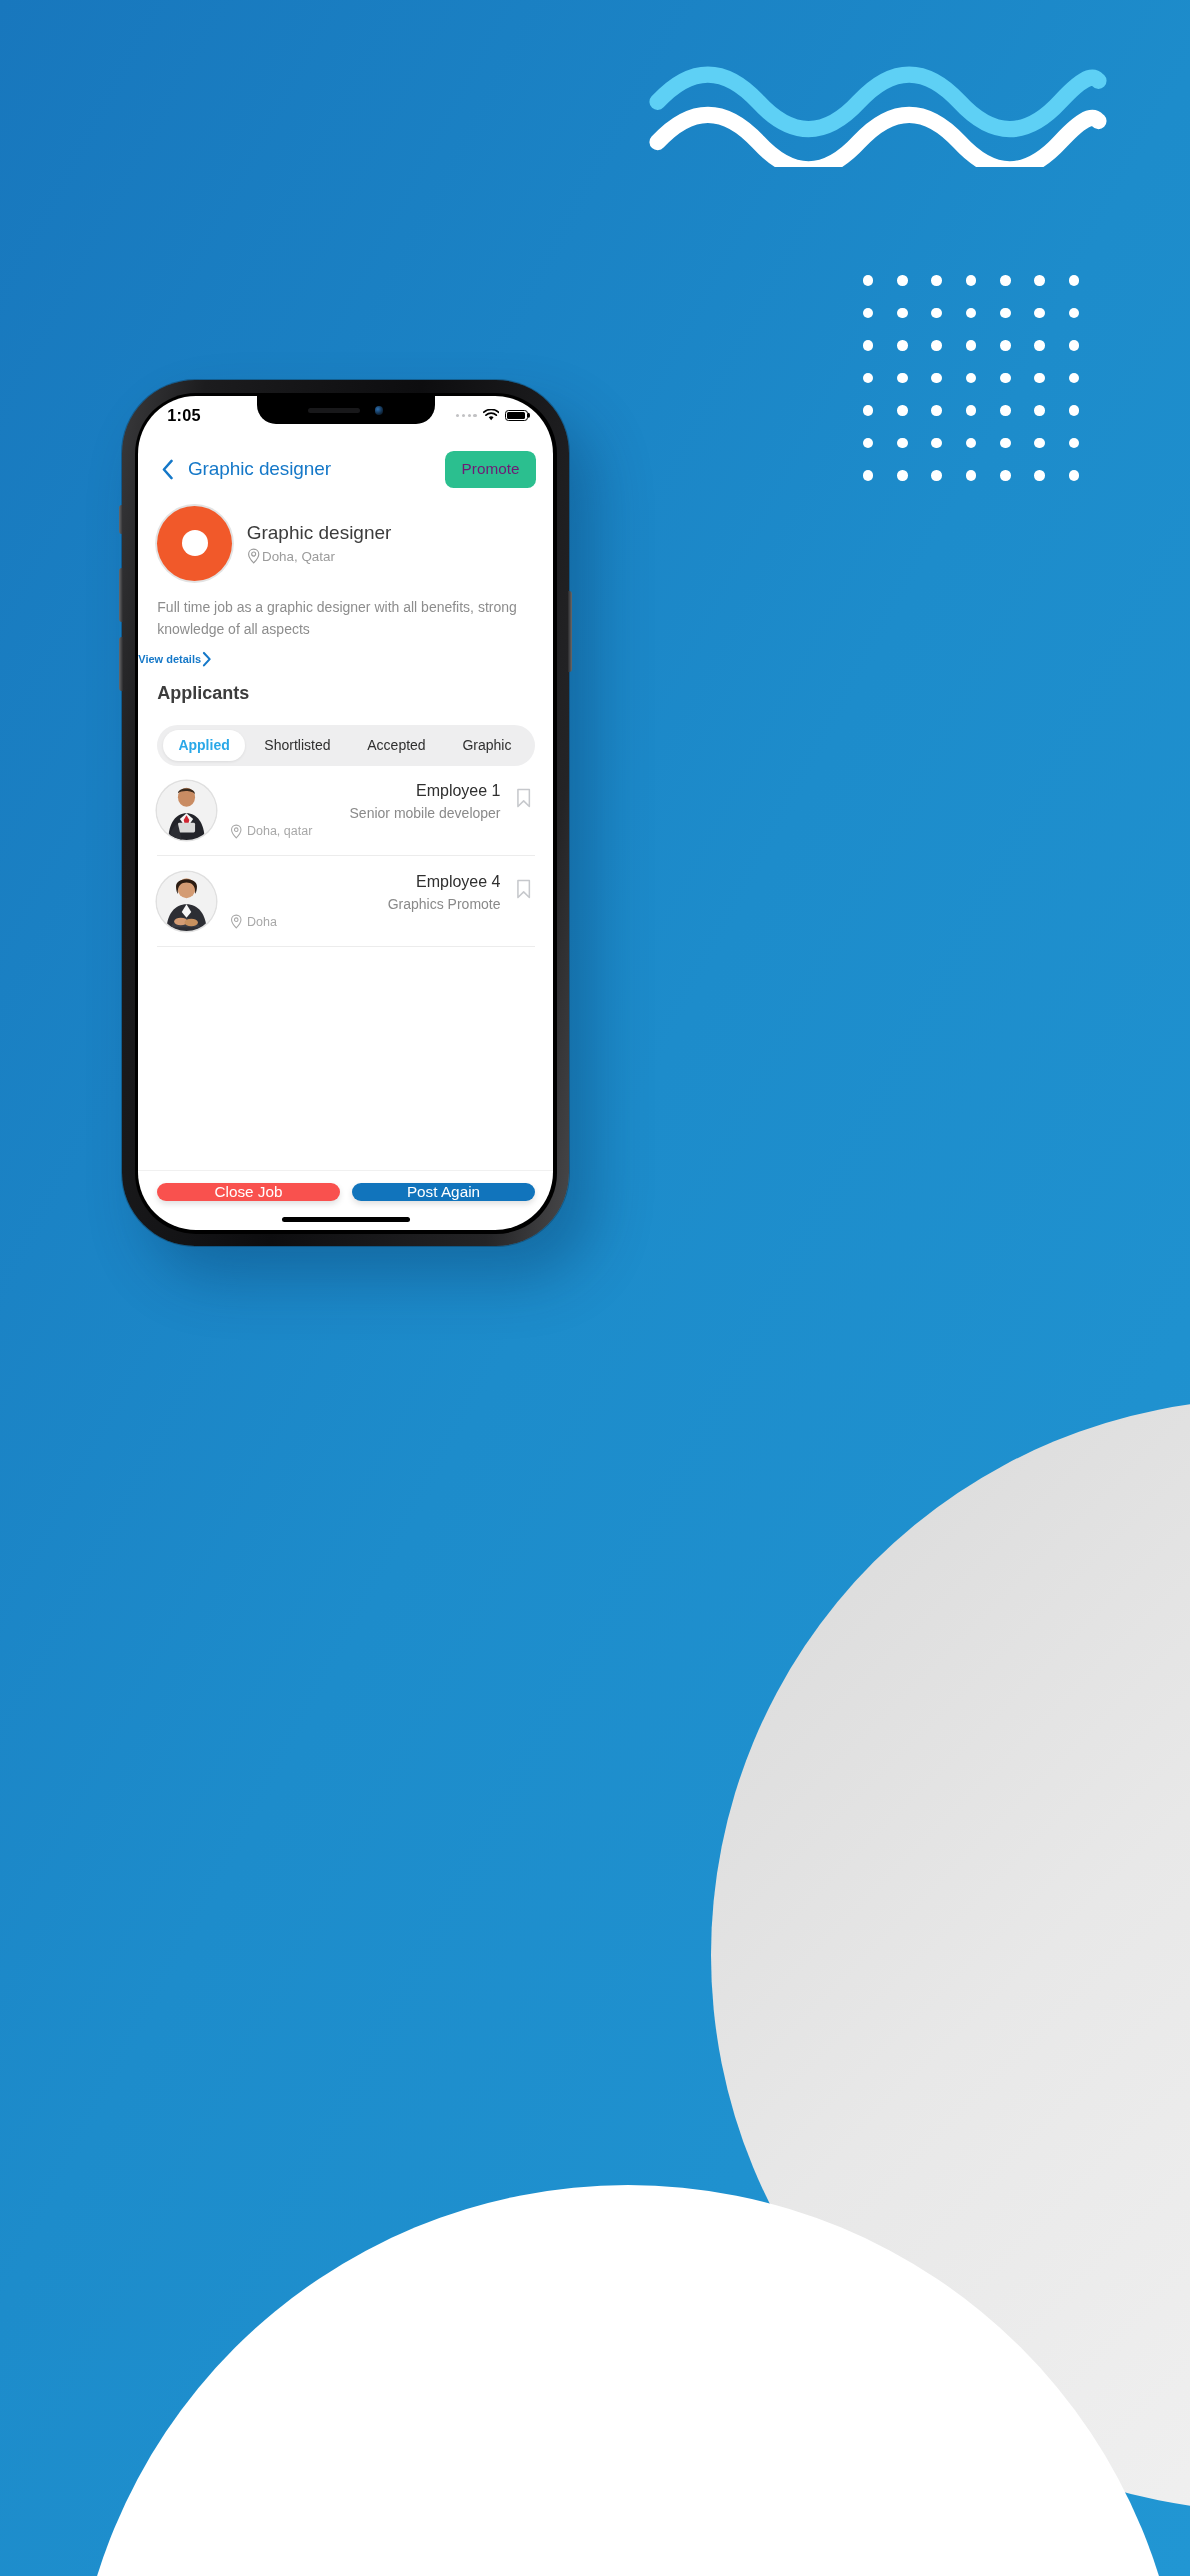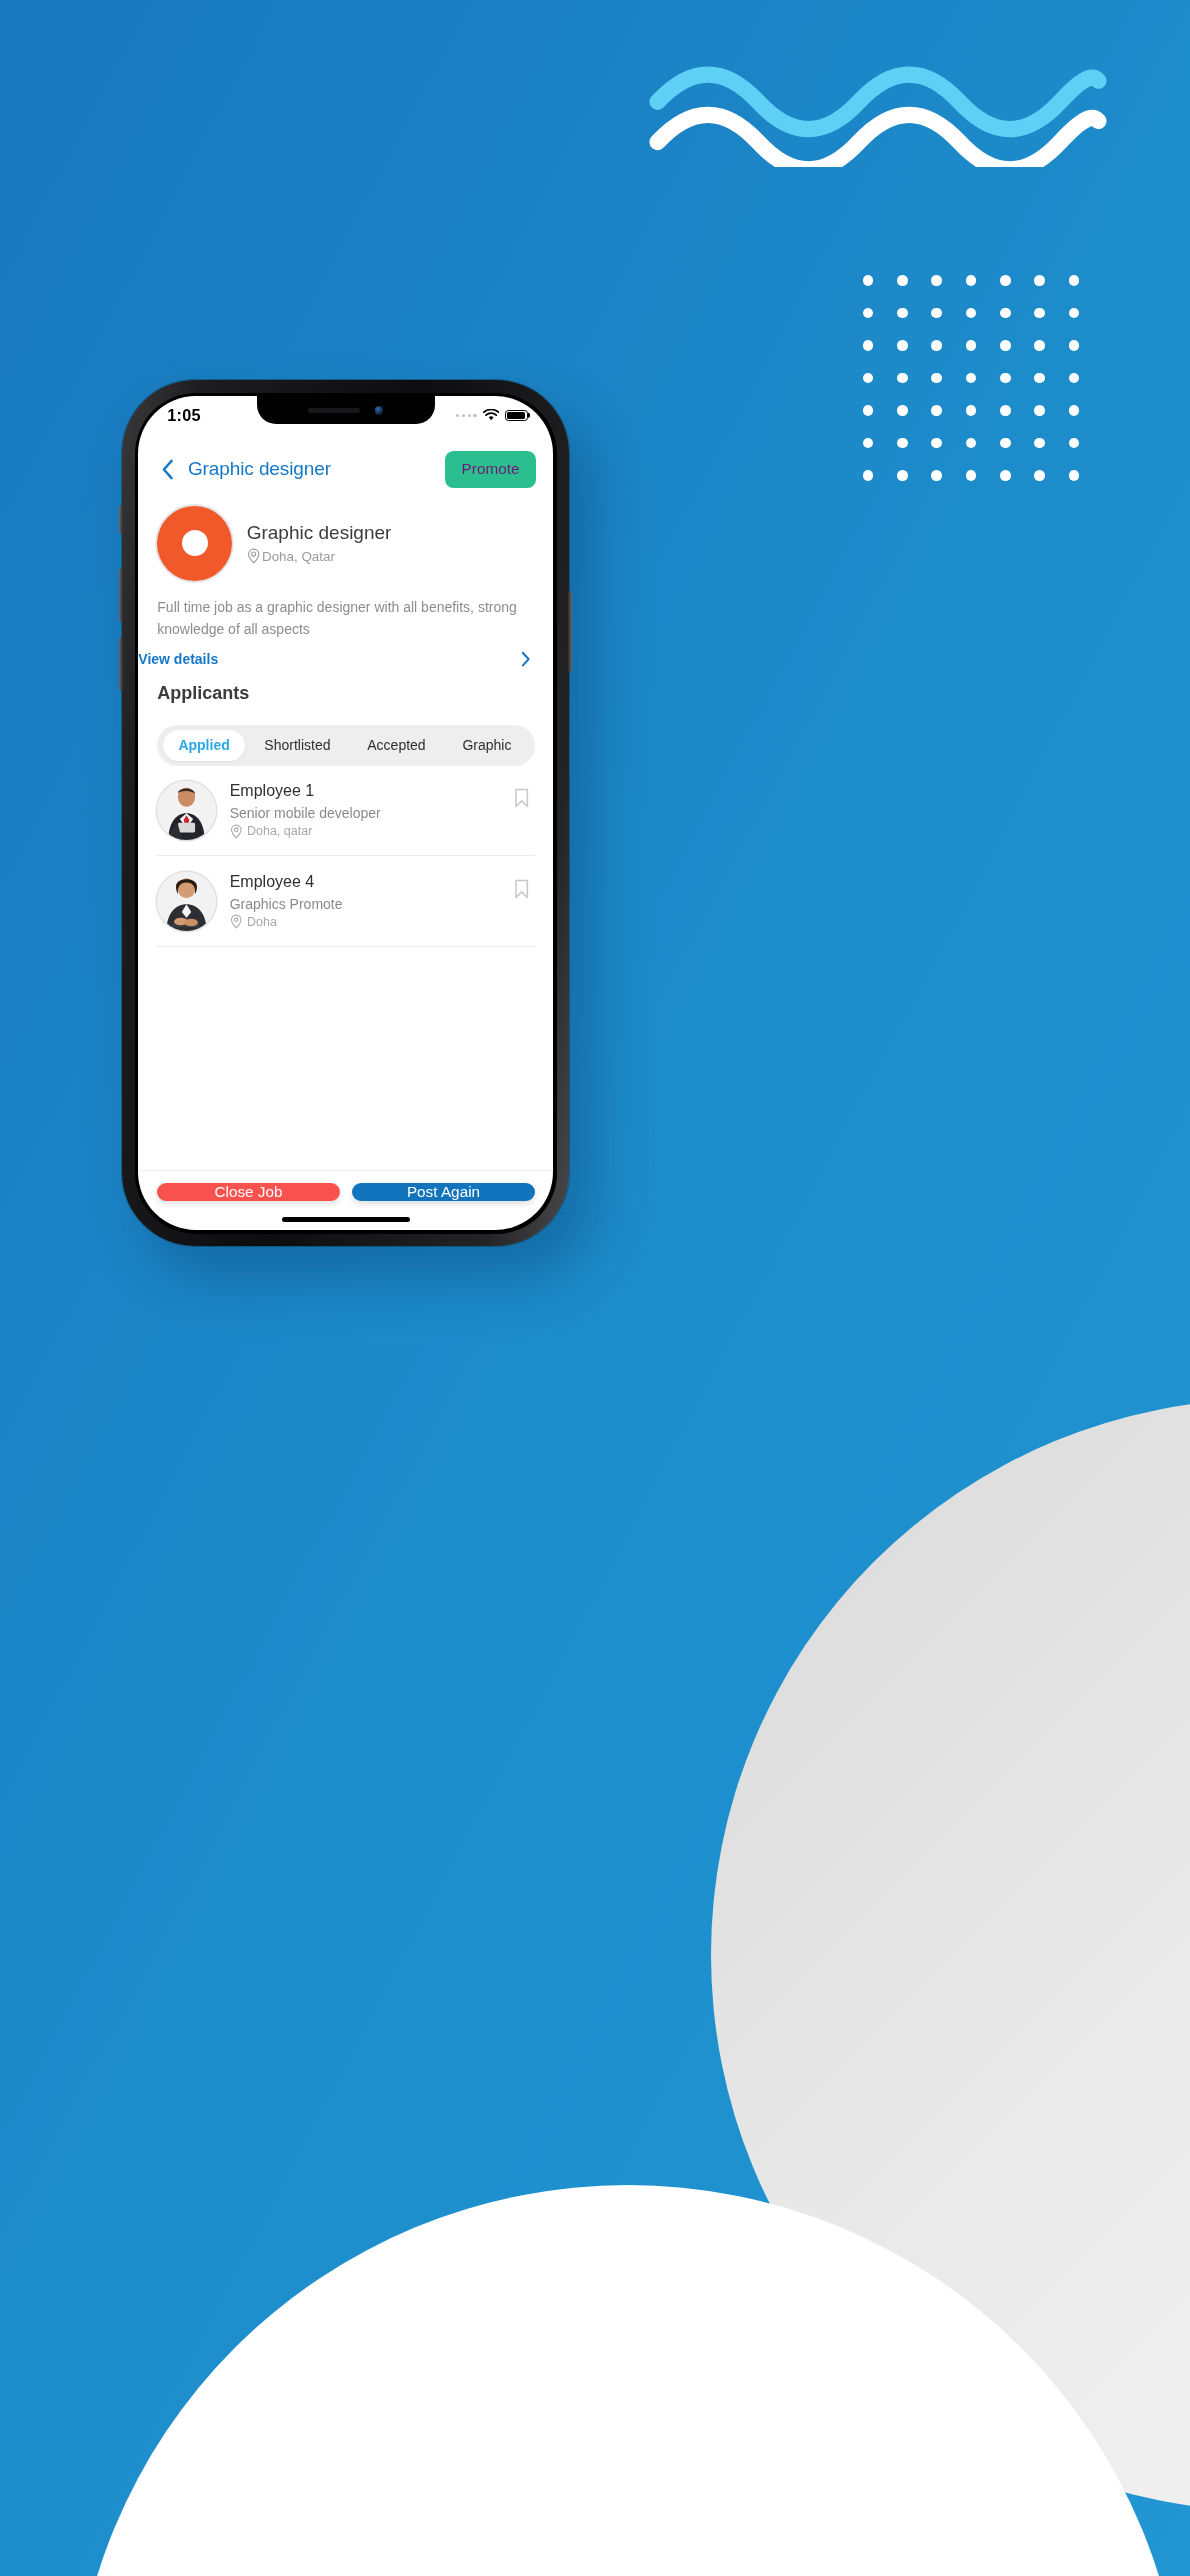--- a/index.html
+++ b/index.html
@@ -134,23 +134,23 @@
   }
   .job-logo span { width:26px; height:26px; border-radius:50%; background:#fff; display:block; }
   .job-title { font-size:19px; color:#3c3c3c; font-weight:normal; margin-bottom:3.8px; }
   .job-loc { display:flex; align-items:center; gap:1.9px; font-size:13.4px; color:#9b9b9b; }
 
   .job-desc {
     padding:16.3px 27px 0 19px;
     font-size:14px; line-height:1.52; color:#8d8d8d;
   }
   .view-details {
-    display:flex; align-items:center; justify-content:space-between; gap:1px;
+    display:flex; align-items:center; justify-content:flex-start; gap:1px;
     padding:11.5px 22px 0 0;
-    color:#1578c8; font-size:14px; font-weight:bold; cursor:pointer;
+    color:#1578c8; font-size:11px; font-weight:bold; cursor:pointer;
   }
   .applicants-h { padding:15.3px 0 0 19px; font-size:18px; font-weight:bold; color:#3c3c3c; }
 
   
   .tabs {
     margin:21px 18px 0 19px;
     background:#eeeeef; border-radius:23px;
     display:flex; align-items:center;
     padding:4.8px 5.8px; gap:1.9px;
   }
@@ -162,20 +162,21 @@
   }
   .tab.active { background:#fff; color:#2aa8e8; box-shadow:0 1px 2.9px rgba(0,0,0,.08); flex:0 0 auto; padding:7.7px 15.3px;font-weight:bold; }
 
   
   .app-list { flex:1 1 auto; padding:0 18px 0 19px; overflow:hidden; }
   .app-row {
     display:flex; align-items:center; gap:13.4px;
     padding:15.3px 3.8px 15.3px 0;
     border-bottom:1px solid #ececec;
     cursor:pointer;
+    text-align:right;
   }
   .avatar {
     width:59px; height:59px; border-radius:50%;
     flex:0 0 auto; overflow:hidden;
     box-shadow:0 0 0 1.5px #e0e0e0;
     position:relative; background:#f4f4f4;
   }
   .avatar svg { display:block; width:100%; height:100%; }
   .app-info { flex:1 1 auto; min-width:0; }
   .app-name { font-size:16px; color:#2f2f2f; font-weight:normal; margin-bottom:4.8px; }

